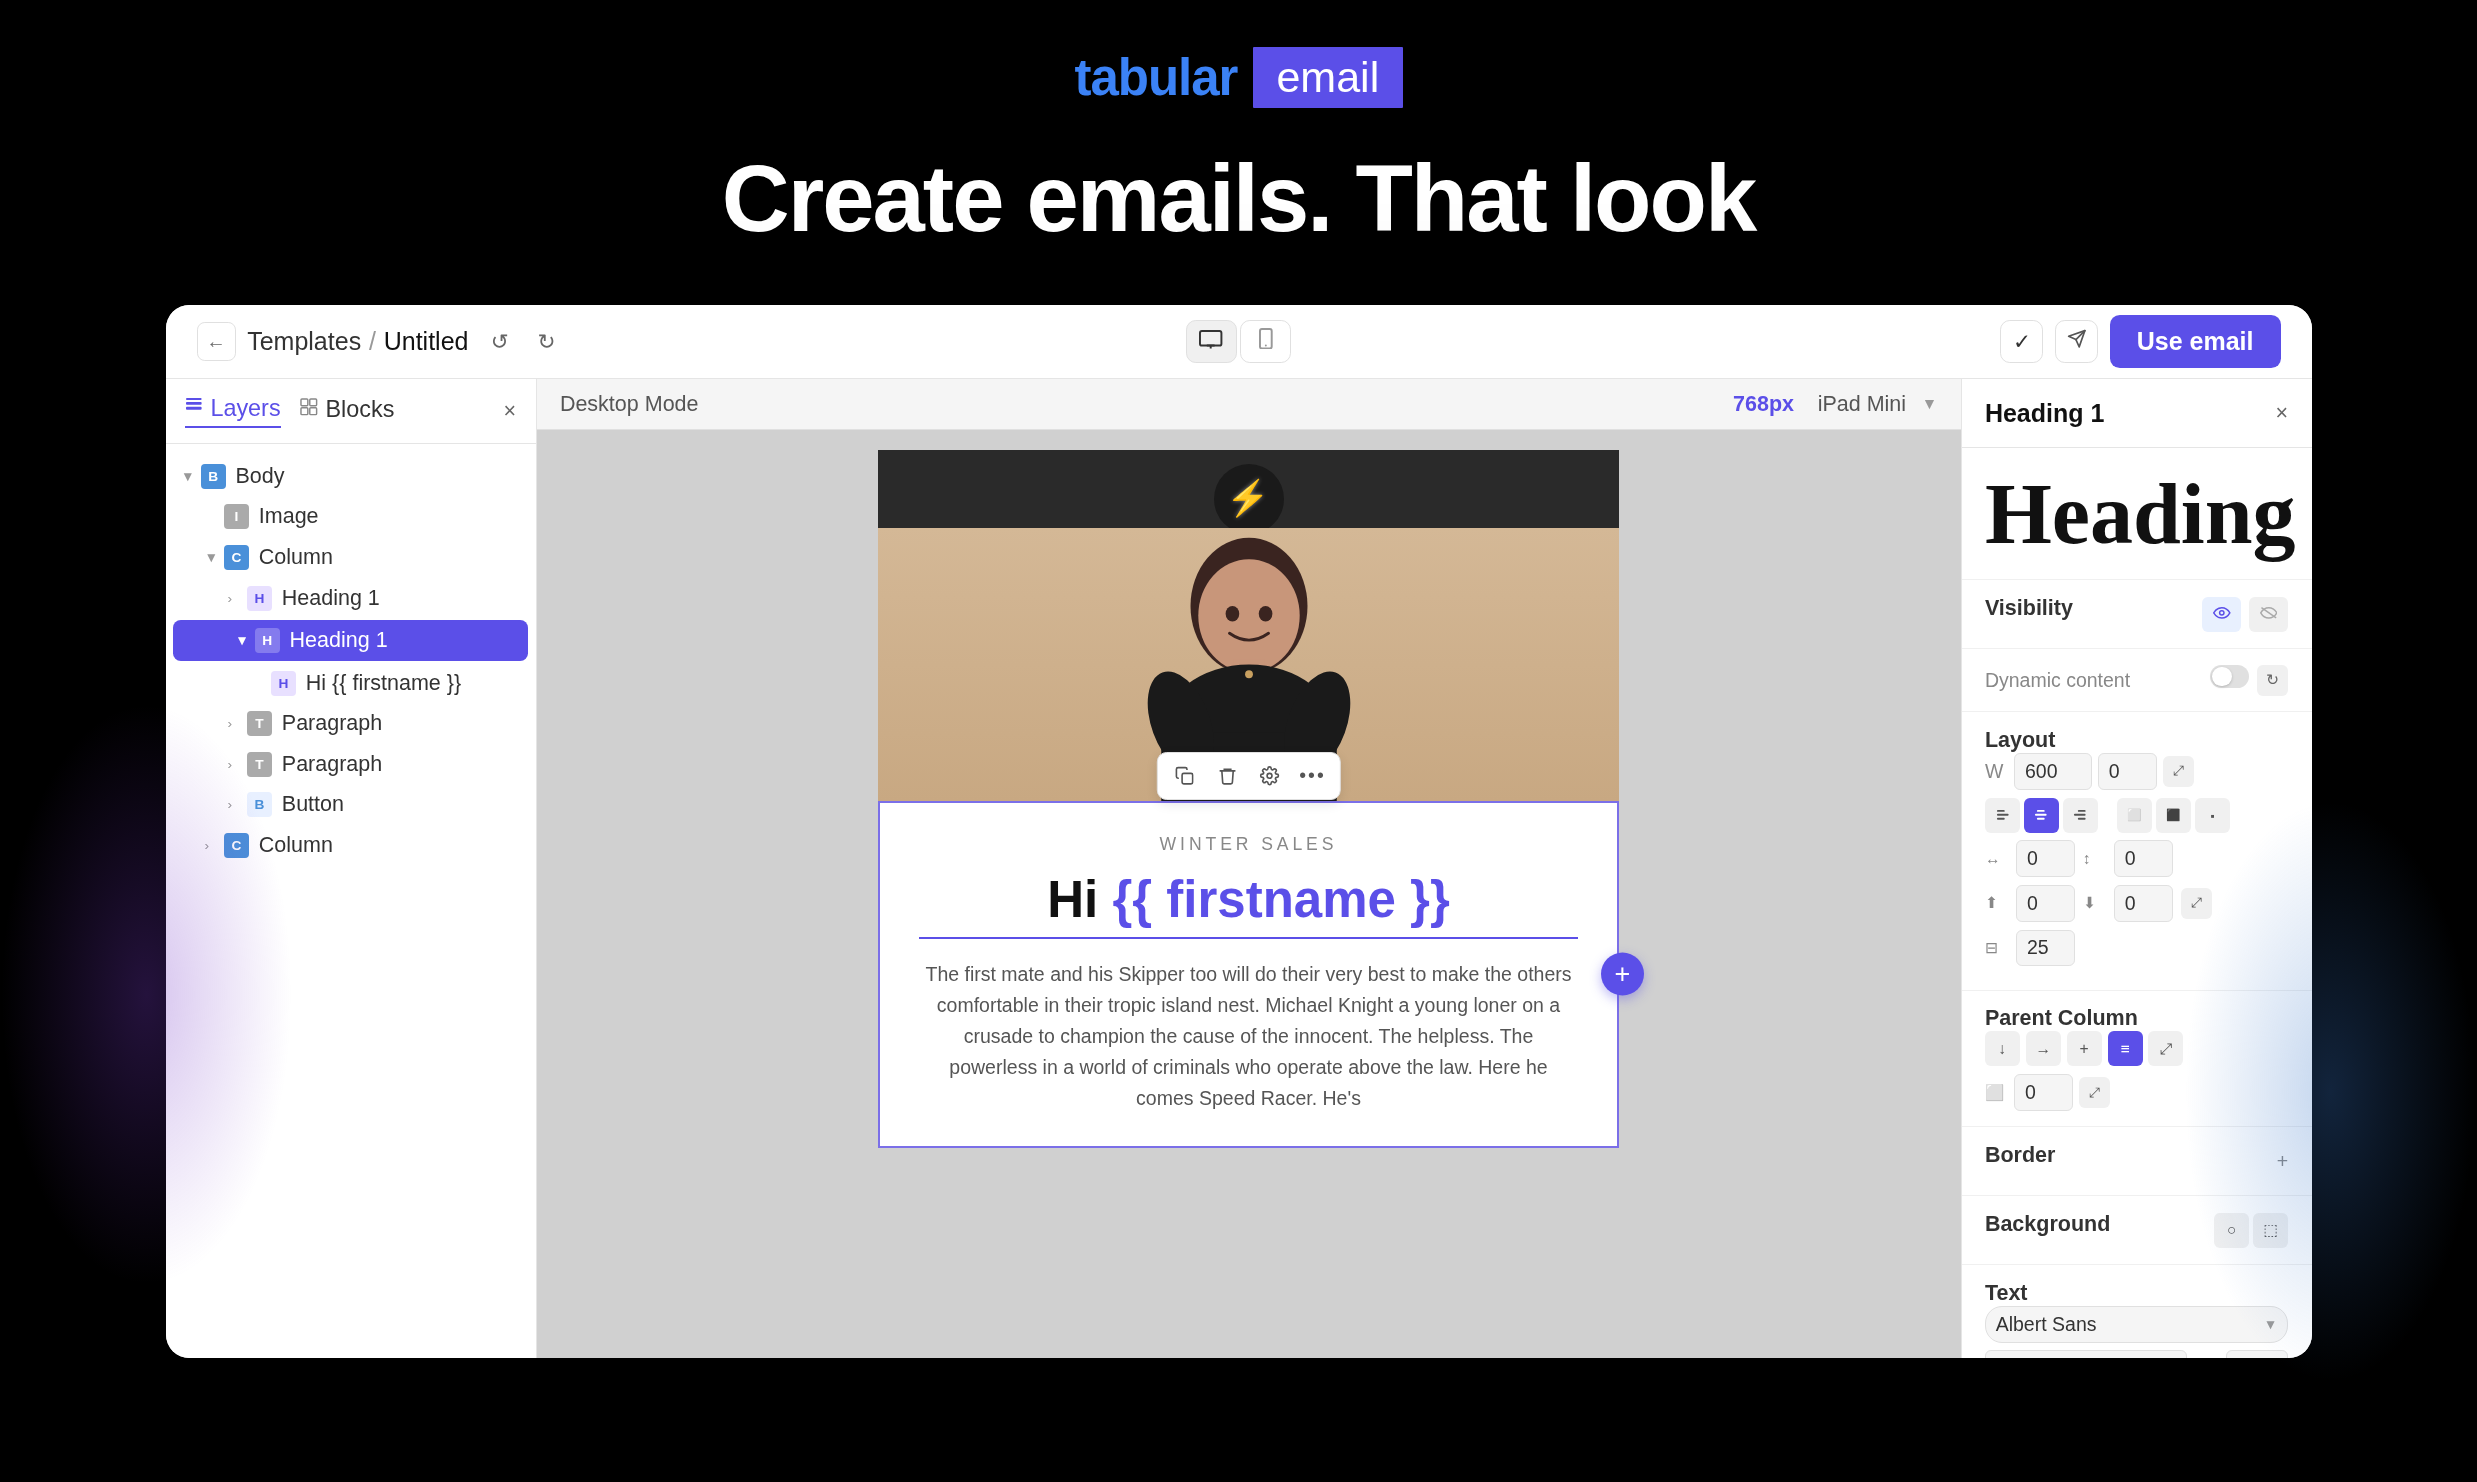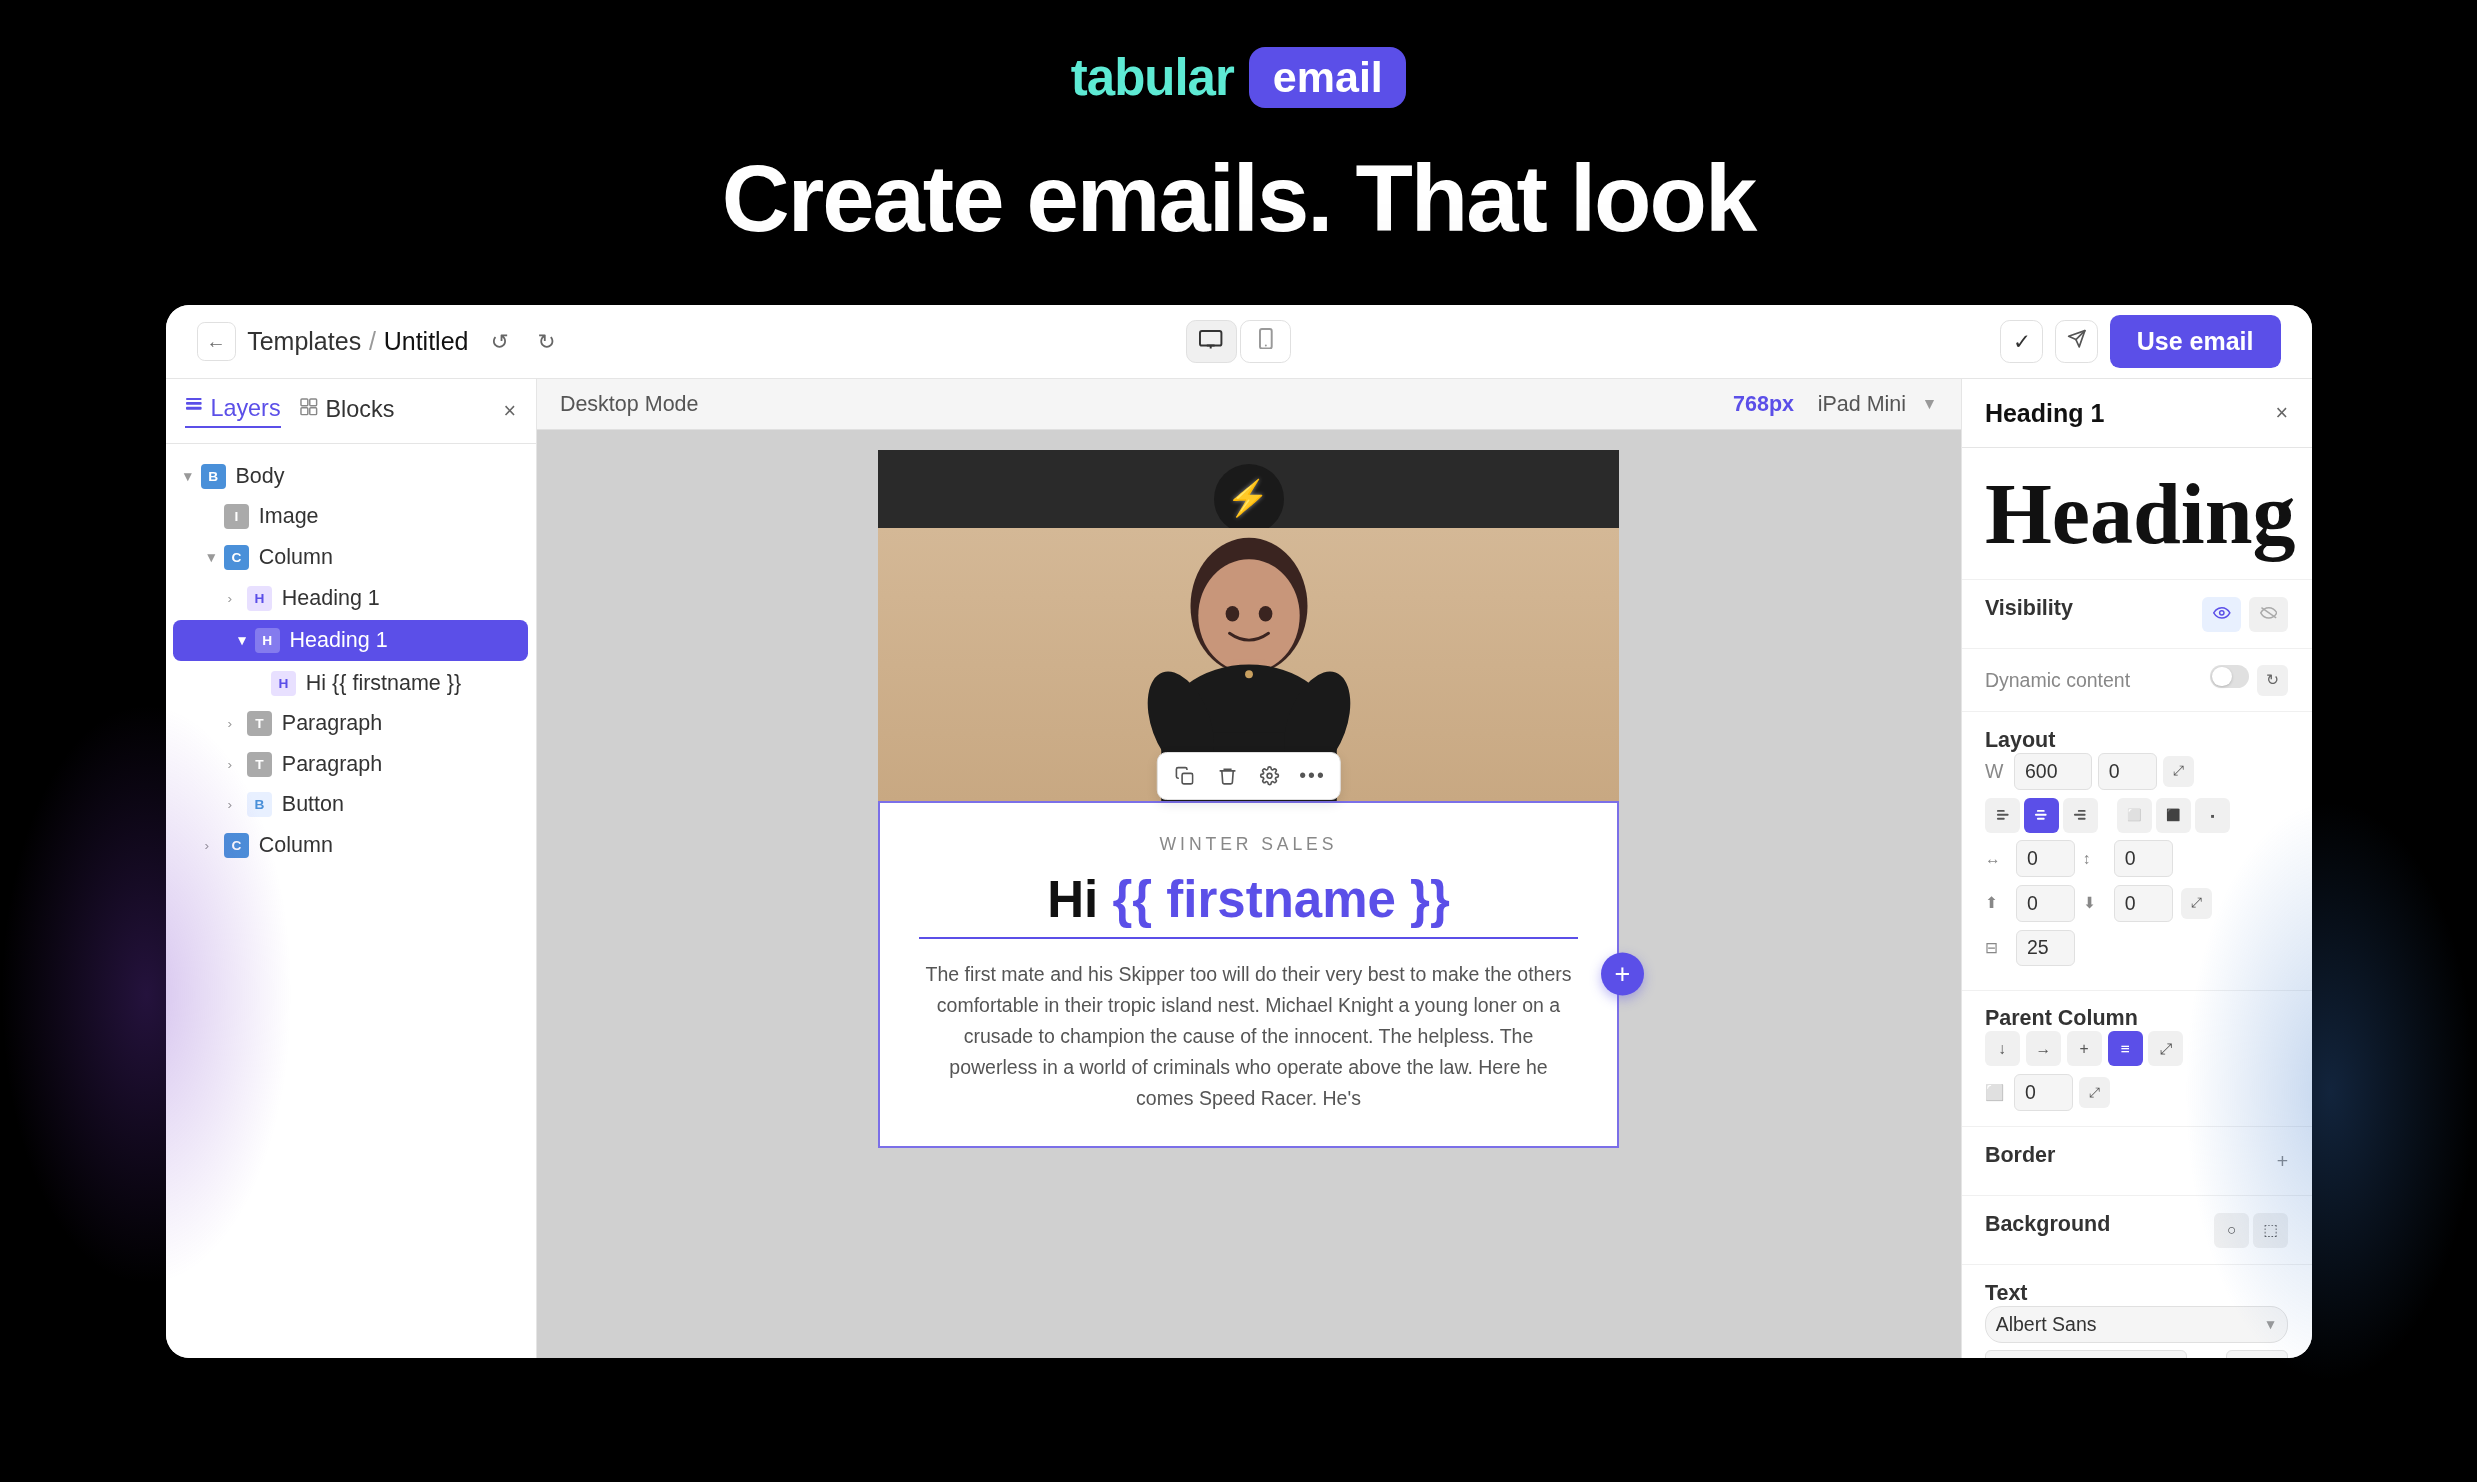--- a/index.html
+++ b/index.html
@@ -24,33 +24,33 @@
     }
 
     .logo-area {
       display: flex;
       align-items: center;
       gap: 15.6px;
       margin-bottom: 39px;
     }
 
     .logo-text {
-      color: #5eead4;
+      color: #3b82f6;
       font-size: 51px;
       font-weight: 600;
       letter-spacing: -1px;
     }
 
     .logo-badge {
       background: #5B4FE8;
       color: #fff;
       font-size: 43px;
-      font-weight: 700;
+      font-weight: 400;
       padding: 5.9px 23.4px;
-      border-radius: 16px;
+      border-radius: 1px;
     }
 
     .headline {
       color: #fff;
       font-size: 94px;
       font-weight: 800;
       text-align: center;
       line-height: 1.1;
       letter-spacing: -2px;
       margin-bottom: 55px;

